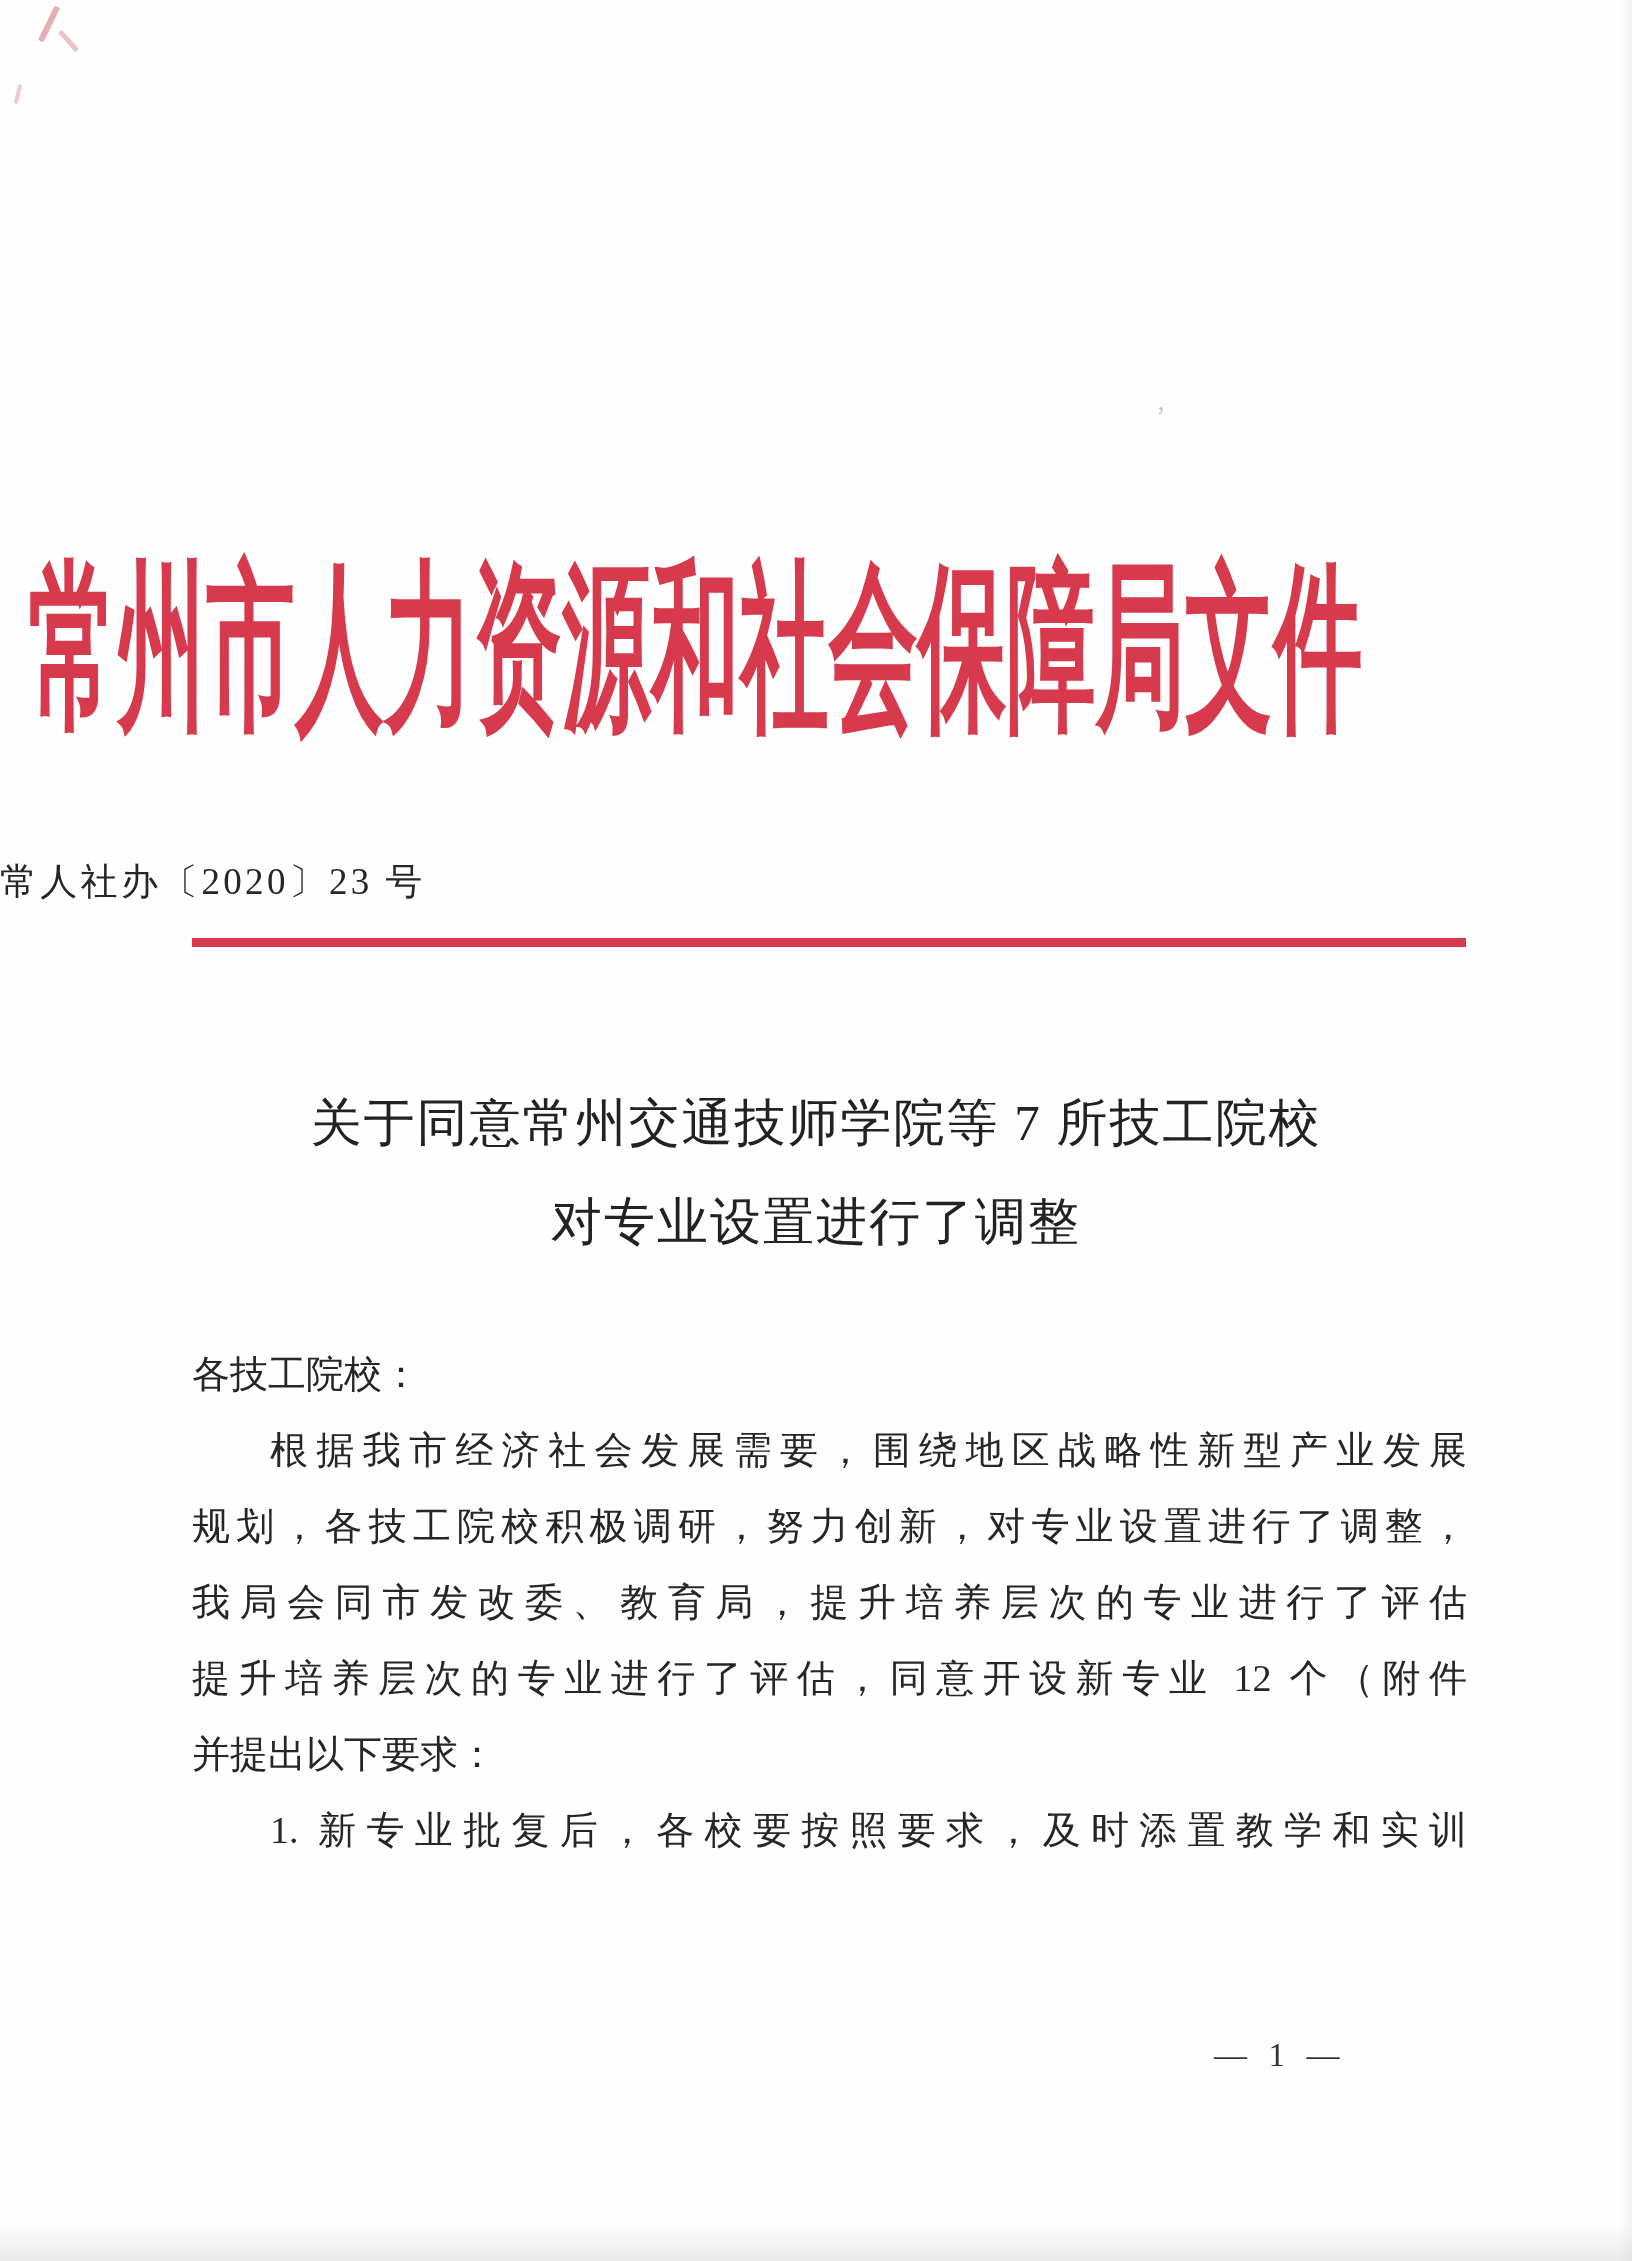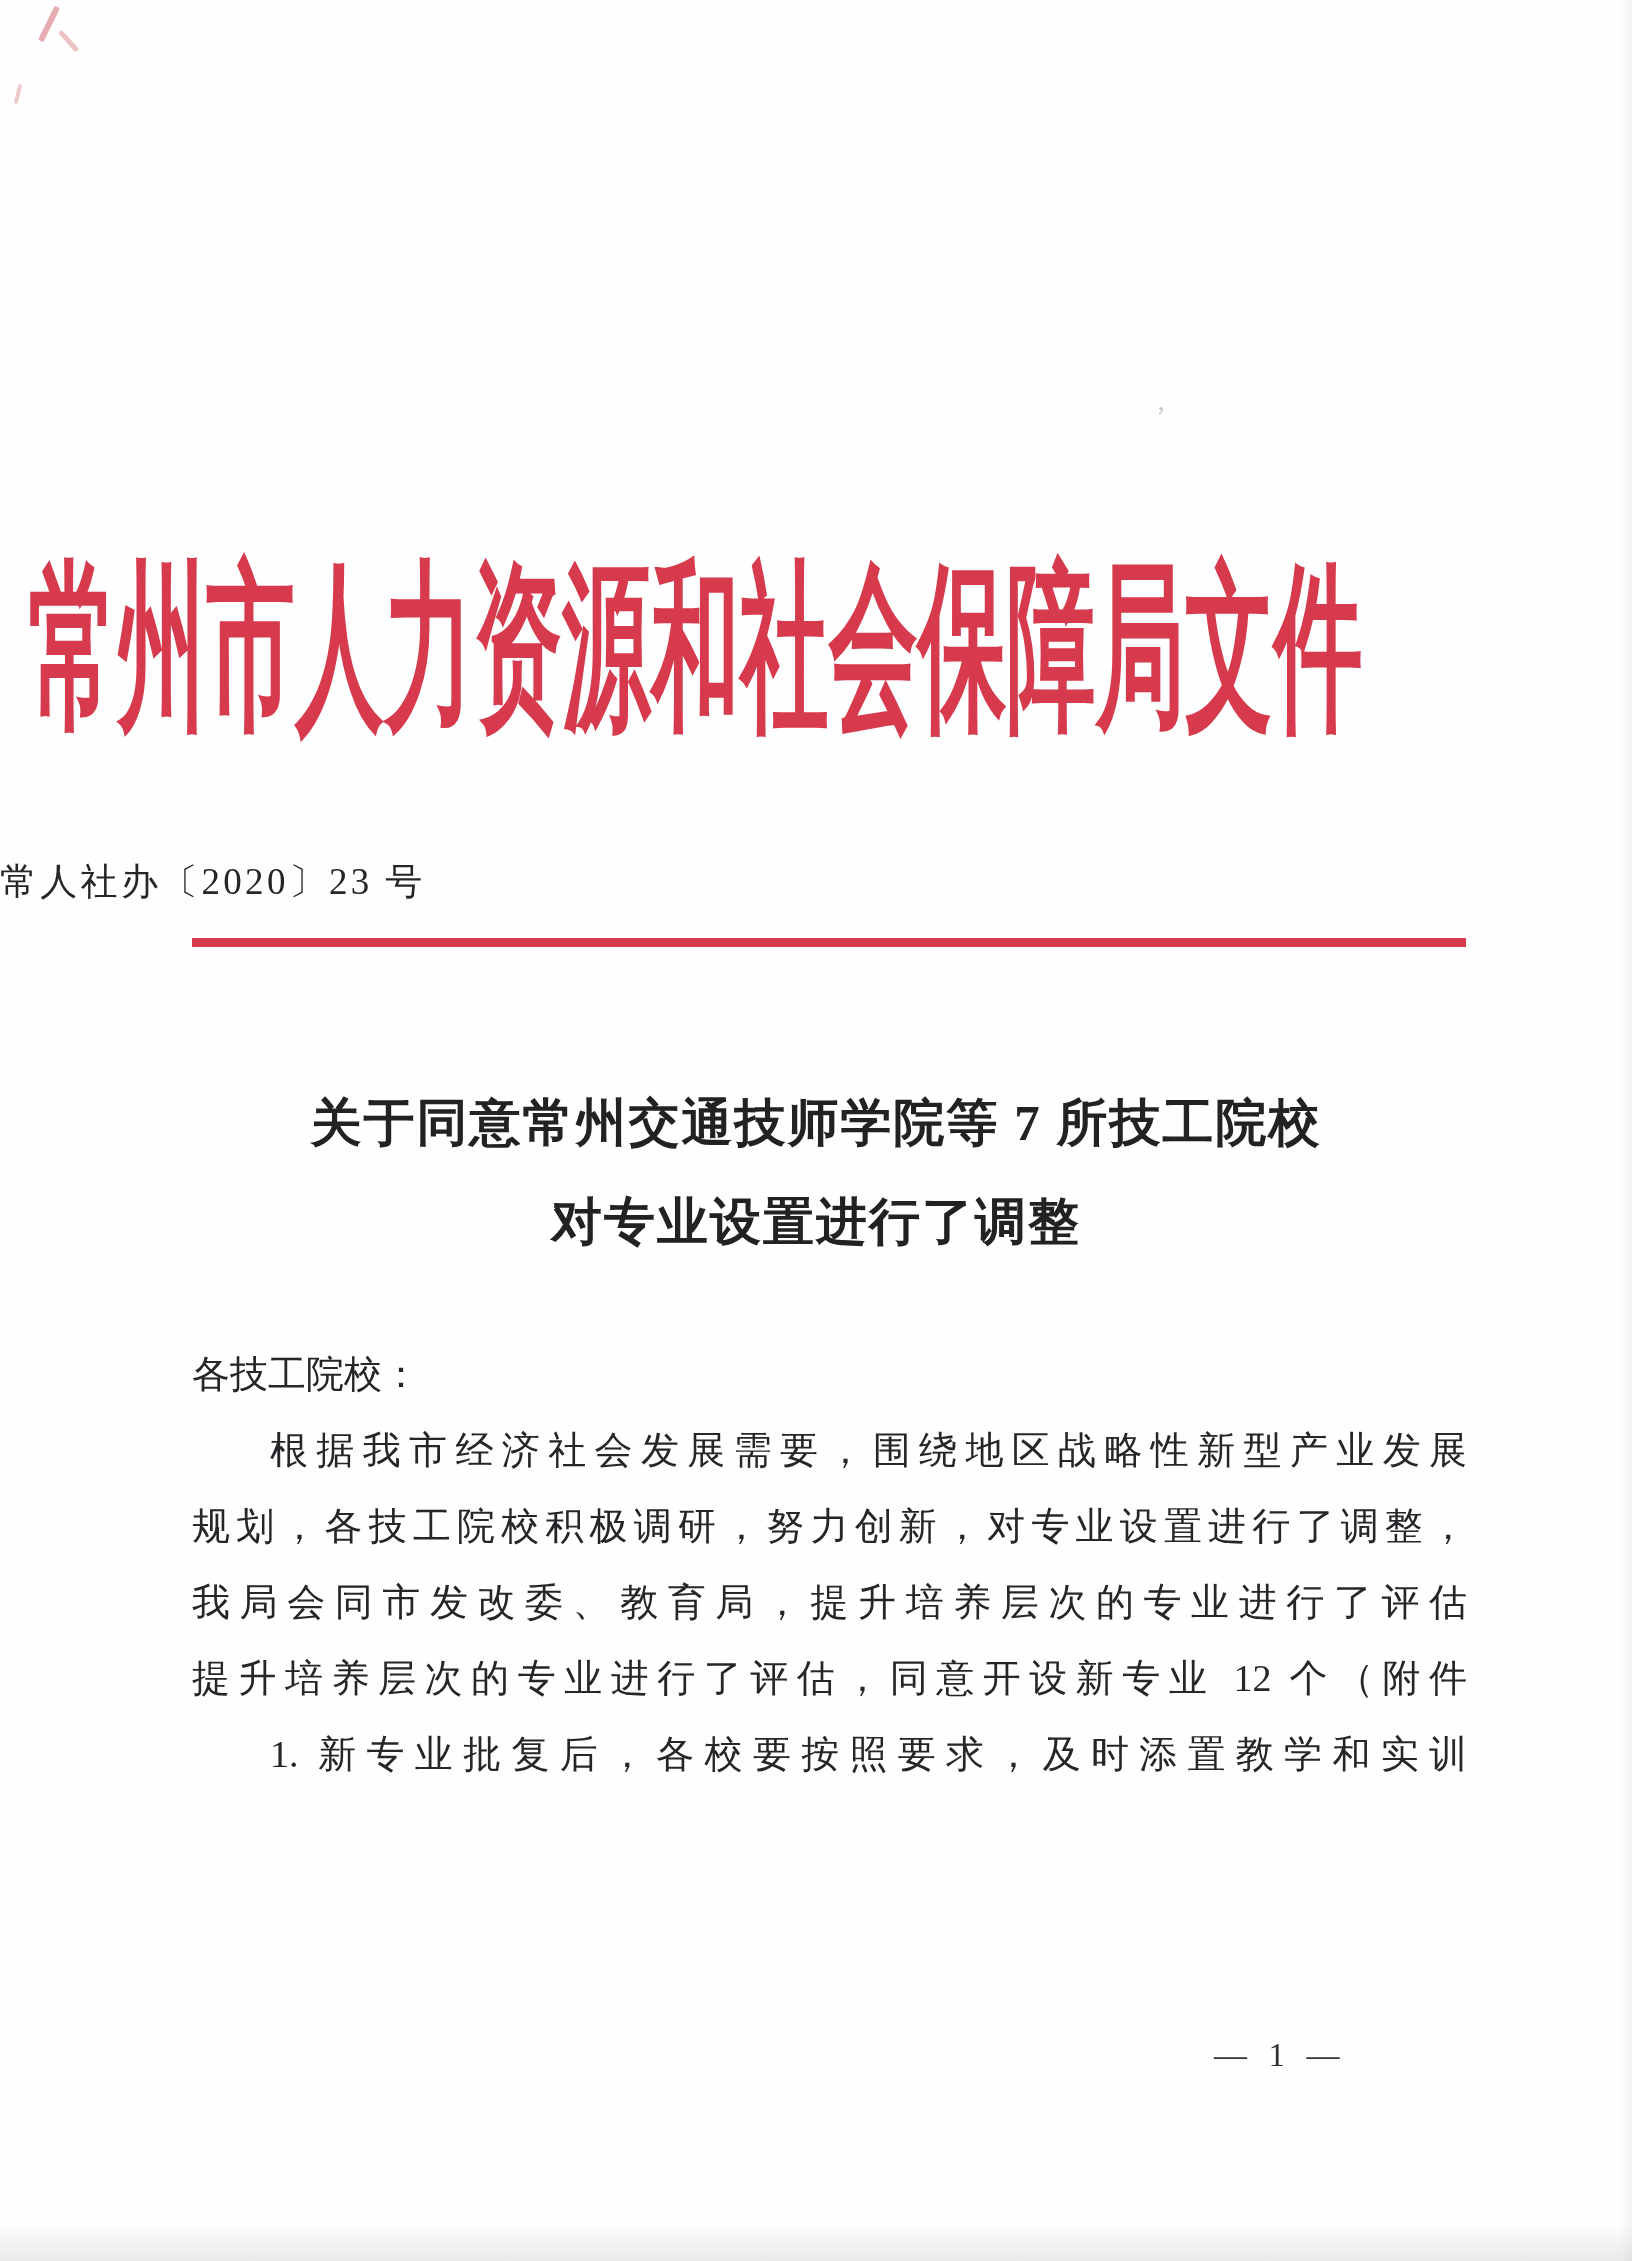--- a/index.html
+++ b/index.html
@@ -35,21 +35,21 @@
     letter-spacing:3.3px;
   }
   
   .red-rule{
     position:absolute;left:192px;top:938px;width:1274px;height:8.6px;
     background:var(--red);
   }
   
   .doc-title{
     position:absolute;top:1074px;left:0;width:100%;
-    text-align:center;font-weight:bold;color:#222;
+    text-align:center;font-weight:normal;color:#222;
     font-size:51px;line-height:99px;letter-spacing:2px;
   }
   
   .body-text{
     position:absolute;left:192px;top:1336px;width:1275px;
     font-size:38px;color:var(--ink);
   }
   .line{
     height:76px;line-height:76px;
     text-align:left;
@@ -108,20 +108,21 @@
     <div>关于同意常州交通技师学院等 7 所技工院校</div>
     <div>对专业设置进行了调整</div>
   </div>
 
   <div class="body-text">
     <div class="line">各技工院校：</div>
     <div class="line justify indent">根据我市经济社会发展需要，围绕地区战略性新型产业发展</div>
     <div class="line justify">规划，各技工院校积极调研，努力创新，对专业设置进行了调整，</div>
     <div class="line justify">我局会同市发改委、教育局，提升培养层次的专业进行了评估</div>
     <div class="line justify">提升培养层次的专业进行了评估，同意开设新专业 12 个（附件</div>
+    <div class="line">并提出以下要求：</div>
     <div class="line justify indent">1. 新专业批复后，各校要按照要求，及时添置教学和实训</div>
   </div>
 
   <div class="page-number">— 1 —</div>
 
   <div class="scan-shadow-bottom"></div>
   <div class="scan-shadow-right"></div>
 
 </div>
 

